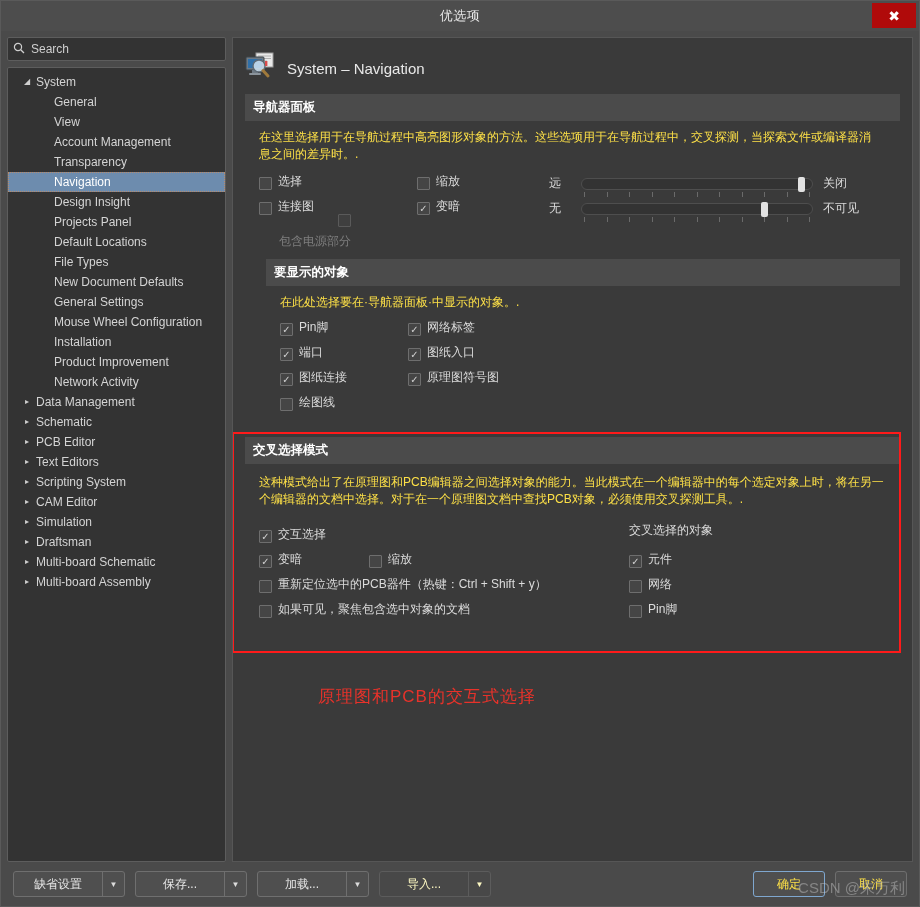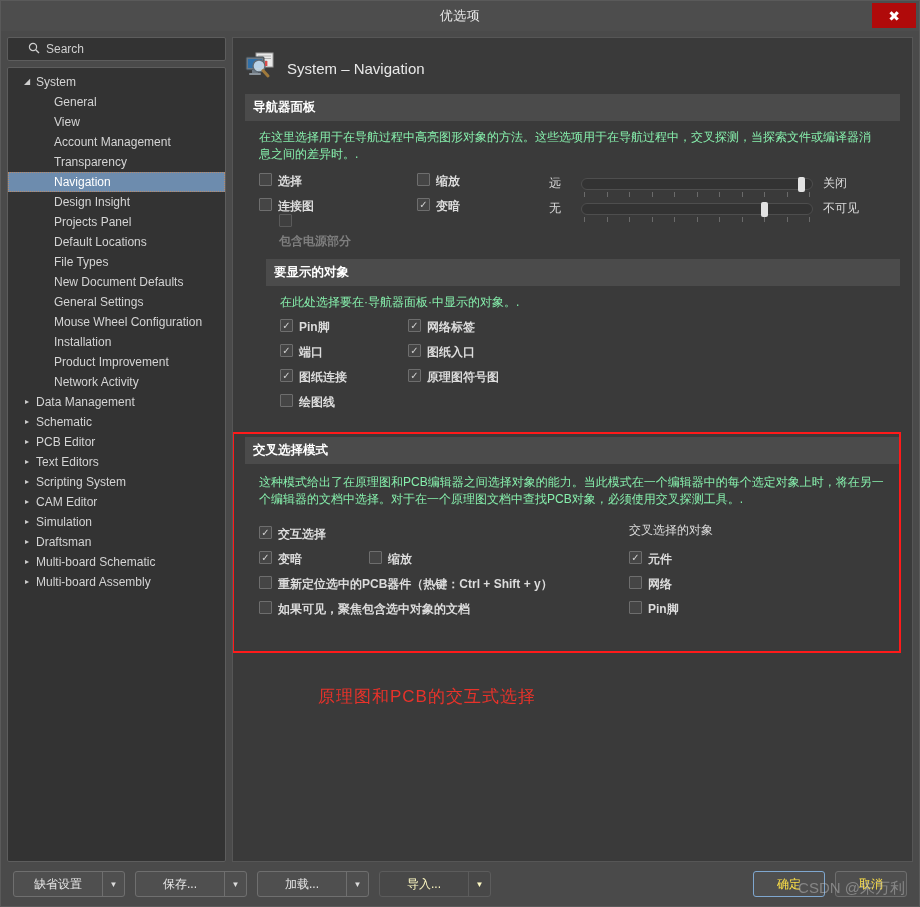--- a/index.html
+++ b/index.html
@@ -45,21 +45,21 @@
   }
 
   
   .left-pane {
     width: 219px; min-width: 219px;
     display: flex; flex-direction: column; gap: 6px;
   }
   .search-box {
     height: 24px; background: #333333;
     border: 1px solid #5d5d5d; border-radius: 2px;
-    display: flex; align-items: center; padding: 0 20px; gap: 6px;
+    display: flex; align-items: center; padding: 0 5px; gap: 6px;
   }
   .search-box .ph { color: #cfcfcf; font-size: 12px; }
   .tree-panel {
     flex: 1; background: #333333;
     border: 1px solid #5d5d5d; border-radius: 2px;
     padding: 4px 0 0 0; overflow: hidden;
   }
   .tree-item {
     height: 20px; display: flex; align-items: center;
     color: #d4d4d4; font-size: 12px; white-space: nowrap;
@@ -90,28 +90,28 @@
   .page-head .ptitle { color: #e8e8e8; font-size: 15px; }
 
   .section { margin: 0 12px; }
   .sec-header {
     background: #4b4b4b;
     color: #ffffff; font-size: 12.5px; font-weight: bold;
     padding: 5px 8px;
   }
   .sec-body { padding: 8px 0 6px 14px; }
   .desc {
-    color: #86efac; font-size: 12px; line-height: 17px;
+    color: #fde047; font-size: 12px; line-height: 17px;
     margin-bottom: 6px; max-width: 620px;
   }
 
   .cb-row { display: flex; align-items: center; height: 25px; }
   .cb {
-    display: inline-flex; align-items: flex-start; gap: 6px;
-    color: #dcdcdc; font-size: 12px; cursor: pointer; white-space: nowrap; font-weight: bold;
+    display: inline-flex; align-items: flex-end; gap: 6px;
+    color: #dcdcdc; font-size: 12px; cursor: pointer; white-space: nowrap;
   }
   .cb .box {
     width: 13px; height: 13px; min-width: 13px;
     background: #454545; border: 1px solid #6e6e6e; border-radius: 1px;
     display: inline-flex; align-items: center; justify-content: center;
     font-size: 10px; color: #d8d8d8; line-height: 1;
   }
   .cb.checked .box::after { content: "\2713"; font-size: 10px; color: #d0d0d0; }
   .cb.disabled { color: #7e7e7e; flex-direction: column; }
   .cb.disabled .box { background: #3f3f3f; border-color: #5a5a5a; }

